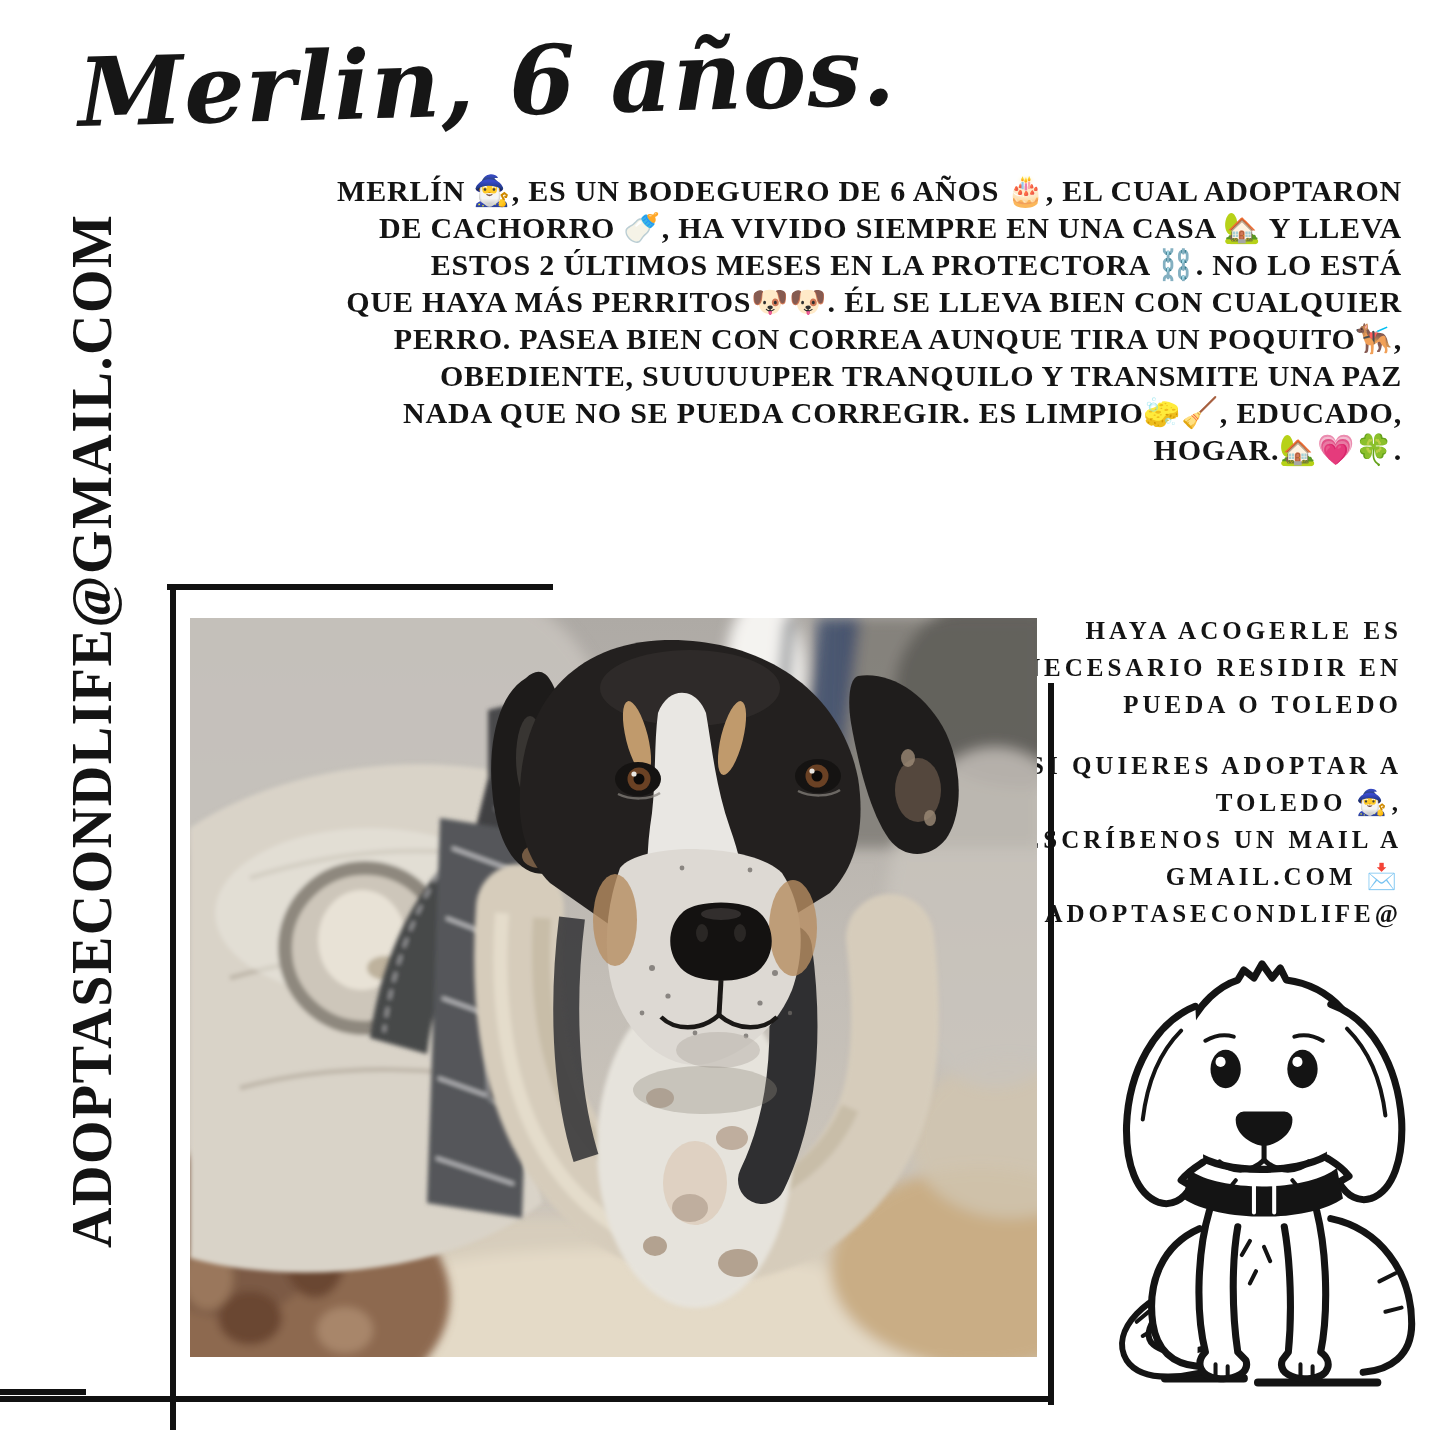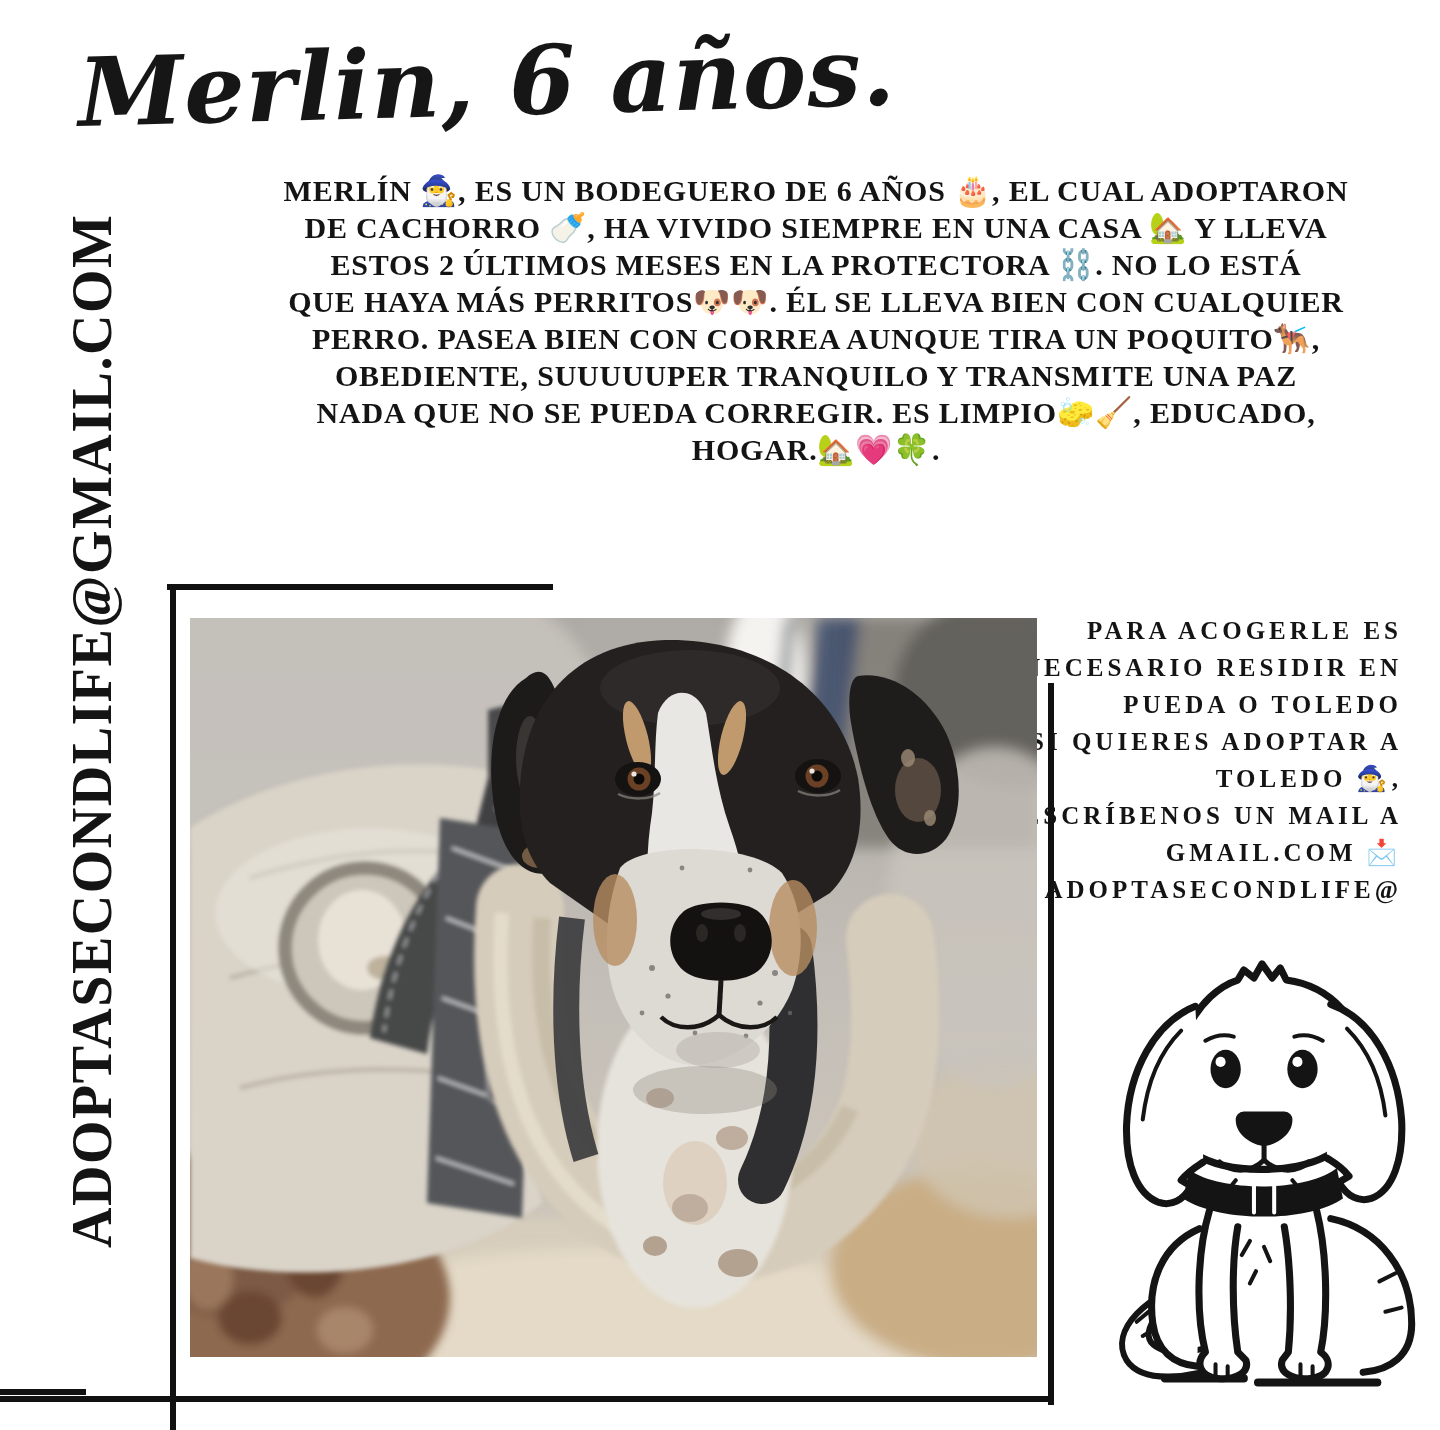--- a/index.html
+++ b/index.html
@@ -17,30 +17,30 @@
   
   .email-vertical{
     position:absolute;left:60px;top:1248px;width:900px;height:48px;
     transform:rotate(-90deg);transform-origin:0 0;
     font-family:"Liberation Serif",serif;font-weight:bold;
     font-size:56px;letter-spacing:1.5px;white-space:nowrap;color:#141414;
   }
   
   .description{
     position:absolute;left:230px;top:172px;width:1172px;
-    text-align:center;font-weight:bold;font-size:30px;line-height:37px;
+    text-align:right;font-weight:bold;font-size:30px;line-height:37px;
     letter-spacing:0.8px;color:#141414;
   }
   
   .contact{
     position:absolute;right:38px;top:612px;width:410px;text-align:right;
     font-weight:bold;font-size:25px;line-height:37px;letter-spacing:4px;
     color:#141414;
   }
-  .contact .block2{}
+  .contact .block2{margin-top:24px;}
   
   .line{position:absolute;background:#111111;}
   .line-top      {left:167px;top:584px;width:386px;height:6px;}
   .line-left     {left:170px;top:584px;width:6px;height:846px;}
   .line-right    {left:1048px;top:683px;width:6px;height:722px;}
   .line-bottom   {left:0px;top:1396px;width:1054px;height:6px;}
   .line-stub     {left:0px;top:1389px;width:86px;height:6px;}
   
   .photo{
     position:absolute;left:190px;top:618px;width:847px;height:739px;
@@ -68,21 +68,21 @@
     <div>ESTOS 2 ÚLTIMOS MESES EN LA PROTECTORA ⛓️. NO LO ESTÁ</div>
     <div>QUE HAYA MÁS PERRITOS🐶🐶. ÉL SE LLEVA BIEN CON CUALQUIER</div>
     <div>PERRO. PASEA BIEN CON CORREA AUNQUE TIRA UN POQUITO🐕‍🦺,</div>
     <div>OBEDIENTE, SUUUUUPER TRANQUILO  Y TRANSMITE UNA PAZ</div>
     <div>NADA QUE NO SE PUEDA CORREGIR. ES LIMPIO🧽🧹, EDUCADO,</div>
     <div>HOGAR.🏡💗🍀.</div>
   </div>
 
   <div class="contact">
     <div class="block1">
-      <div>PARA ACOGERLE ES</div>
+      <div>HAYA ACOGERLE ES</div>
       <div>NECESARIO RESIDIR EN</div>
       <div>PUEDA O TOLEDO</div>
     </div>
     <div class="block2">
       <div>SI QUIERES ADOPTAR A</div>
       <div>TOLEDO 🧙‍♂️,</div>
       <div>ESCRÍBENOS UN MAIL A</div>
       <div>GMAIL.COM 📩</div>
       <div>ADOPTASECONDLIFE@</div>
     </div>

